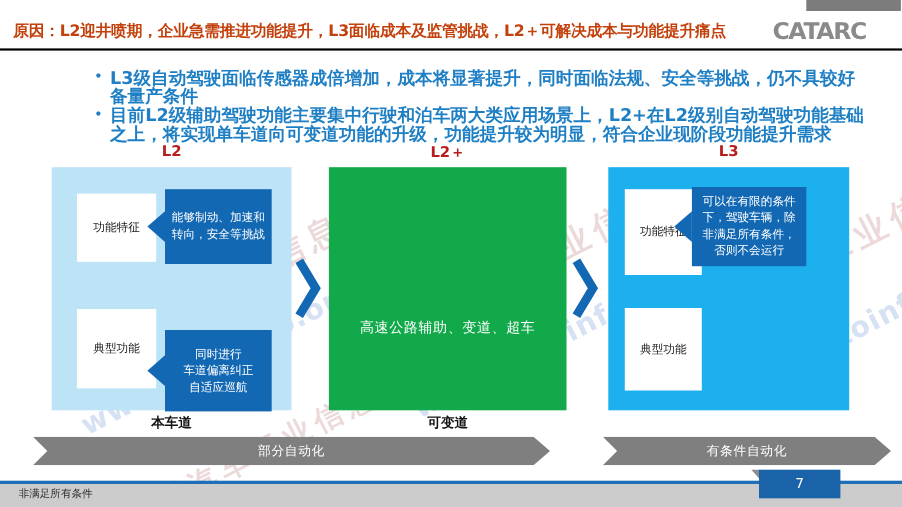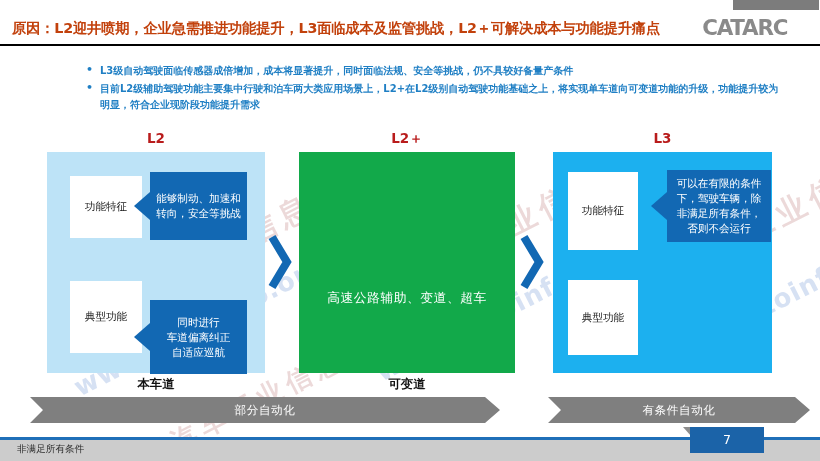--- a/index.html
+++ b/index.html
@@ -64,21 +64,21 @@
   .bullets {
     position: absolute;
     left: 86px;
     top: 63px;
     width: 700px;
   }
   .bullet {
     position: relative;
     padding-left: 14px;
     color: #1f7fc4;
-    font-size: 10px;
+    font-size: 16px;
     font-weight: bold;
     line-height: 16.5px;
     margin-bottom: 1px;
   }
   .bullet::before {
     content: "•";
     position: absolute;
     left: 0;
     top: -1px;
     font-size: 11px;
@@ -320,21 +320,21 @@
     <svg width="26" height="58" viewBox="0 0 26 58">
       <polyline points="5,4 20,29 5,54" fill="none" stroke="#1268b3" stroke-width="8" stroke-linejoin="miter"></polyline>
     </svg>
   </div>
 
   <div class="panel panel-l3"></div>
 
   <div class="wbox" style="left:568px; top:172px; width:70px; height:78px;">
     <span>功能特征</span>
   </div>
-  <div class="callout" style="left:667px; top:170px; width:104px; height:72px;">
+  <div class="callout" style="left:629px; top:170px; width:104px; height:72px;">
     <span class="tail"></span>
     <span style="white-space:pre-line;">可以在有限的条件
 下，驾驶车辆，除
 非满足所有条件，
 否则不会运行</span>
   </div>
 
   <div class="wbox" style="left:568px; top:280px; width:70px; height:75px;">
     <span>典型功能</span>
   </div>

